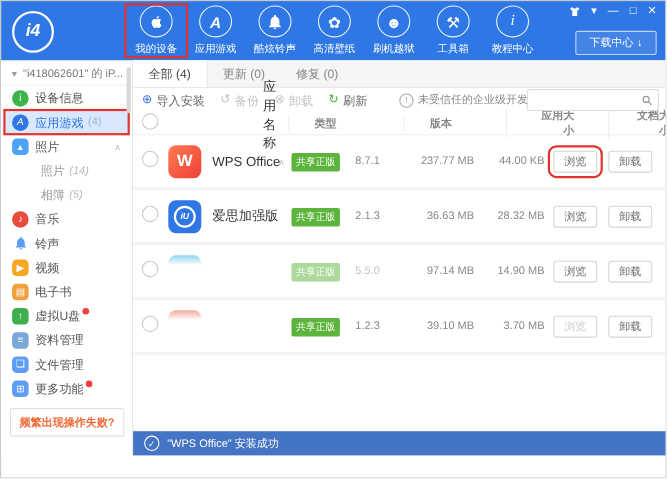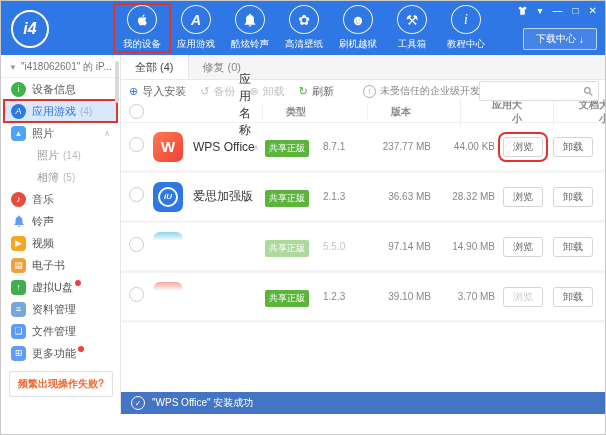--- a/index.html
+++ b/index.html
@@ -29,21 +29,21 @@
   .device-row{height:20px;display:flex;align-items:center;padding:2px 6px 0 8px;color:#777;font-size:10px;border-bottom:1px solid #f0f0f0;white-space:nowrap;overflow:hidden;}
   .device-row .tri{font-size:8px;color:#999;margin-right:4px;}
   .side-item{height:22px;display:flex;align-items:center;padding-left:10px;cursor:pointer;white-space:nowrap;position:relative;}
   .side-item.sel{background:#d9e8fc;color:#2e77e4;}
   .side-item.sel{outline:2px solid #e0332c;outline-offset:-1px;margin:0 3px;padding-left:7px;}
   .side-item.sub{padding-left:36px;color:#999;}
   .sicon{width:15px;height:15px;border-radius:4px;display:inline-flex;align-items:center;justify-content:center;color:#fff;font-size:9px;margin-right:6px;flex:0 0 15px;line-height:1;}
   .sicon.round{border-radius:50%;}
   .sicon svg{width:11px;height:11px;fill:#fff;}
   .count{color:#9db6d8;margin-left:4px;font-size:10px;}
-  .side-item.sub .count{color:#bbb;}
+  .side-item.sub .count{color:#bbb;font-style:italic;}
   .reddot{width:6px;height:6px;background:#f53f3f;border-radius:50%;margin-left:2px;margin-top:-8px;}
   .chev{position:absolute;right:10px;color:#bbb;font-size:8px;}
   .side-scroll{position:absolute;right:1px;top:6px;width:4px;height:42px;background:#d9d9d9;border-radius:2px;}
   .help-btn{position:absolute;left:8px;top:316px;width:102px;height:24px;border:1px solid #e0e0e0;background:#fff;color:#f06a36;font-size:10px;font-weight:bold;display:flex;align-items:center;justify-content:center;cursor:pointer;border-radius:2px;}
 
   
   .main{position:absolute;left:120px;top:54px;width:486px;height:337px;background:#fff;}
   .tabbar{height:24px;background:#f5f5f5;border-bottom:1px solid #e8e8e8;display:flex;font-size:11px;color:#888;}
   .tab{padding:0 14px;display:flex;align-items:center;cursor:pointer;}
   .tab.active{background:#fff;color:#444;border-right:1px solid #e8e8e8;}
@@ -230,20 +230,21 @@
       <span class="reddot"></span>
     </div>
 
     <div class="help-btn">频繁出现操作失败?</div>
     <div class="side-scroll"></div>
   </div>
 
   <div class="main">
     <div class="tabbar">
       <div class="tab active">全部 (4)</div>
+      <div class="tab">更新 (0)</div>
       <div class="tab">修复 (0)</div>
     </div>
 
     <div class="toolbar">
       <span class="tool">
         <span class="tico blue">⊕</span>
         <span>导入安装</span>
       </span>
       <span class="tool disabled">
         <span class="tico gray">↺</span>

